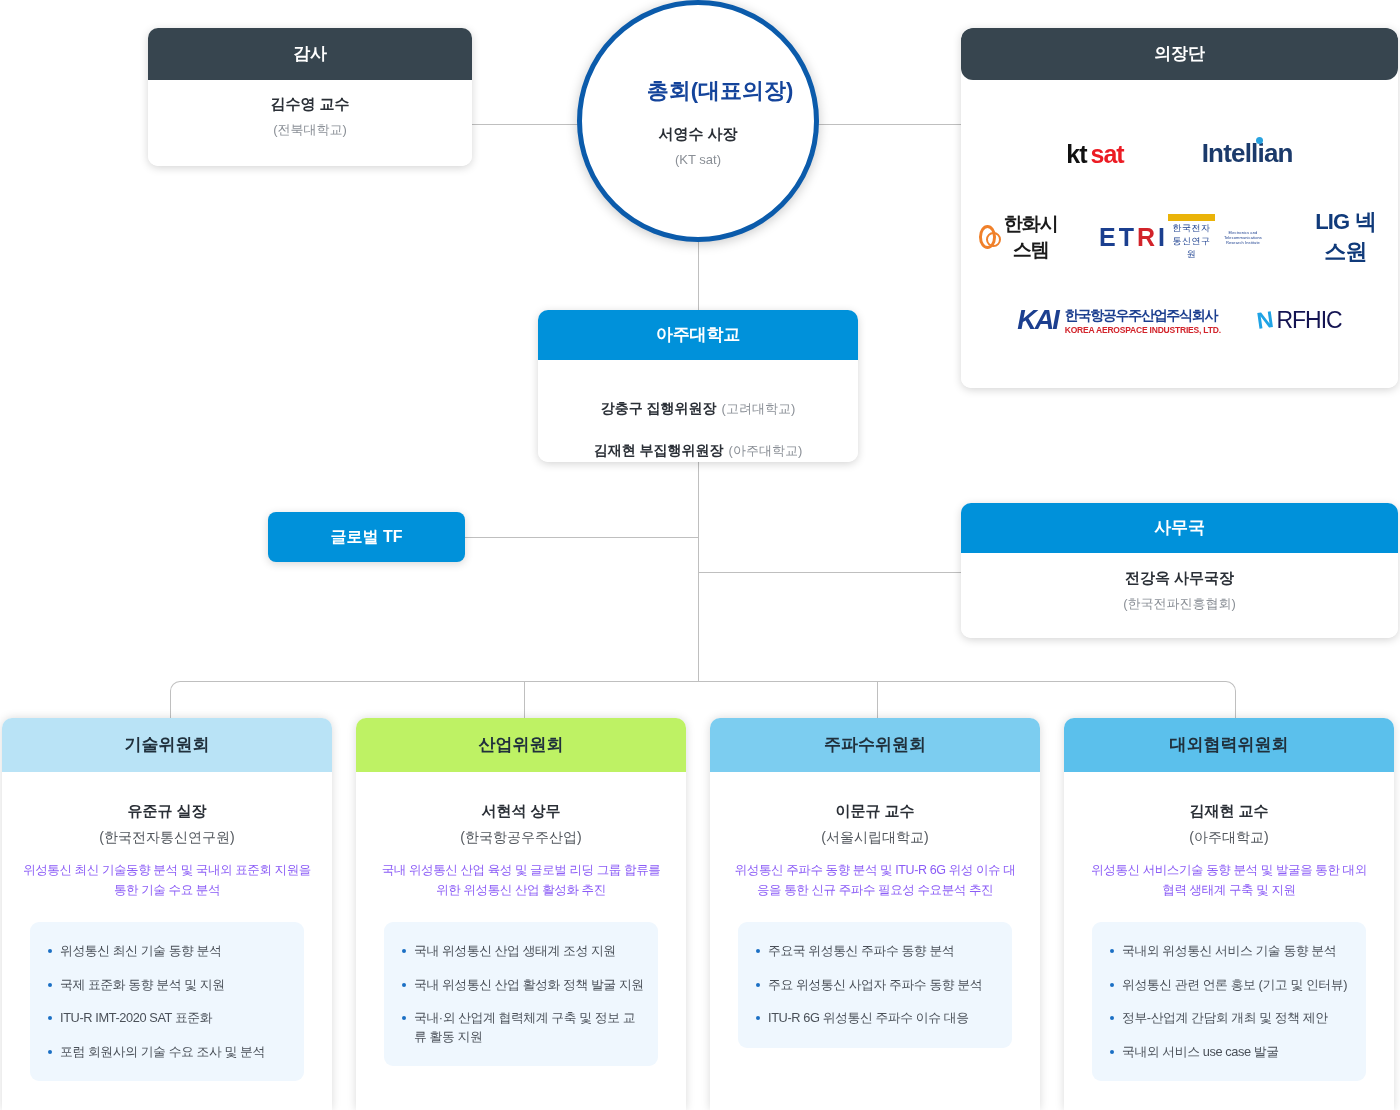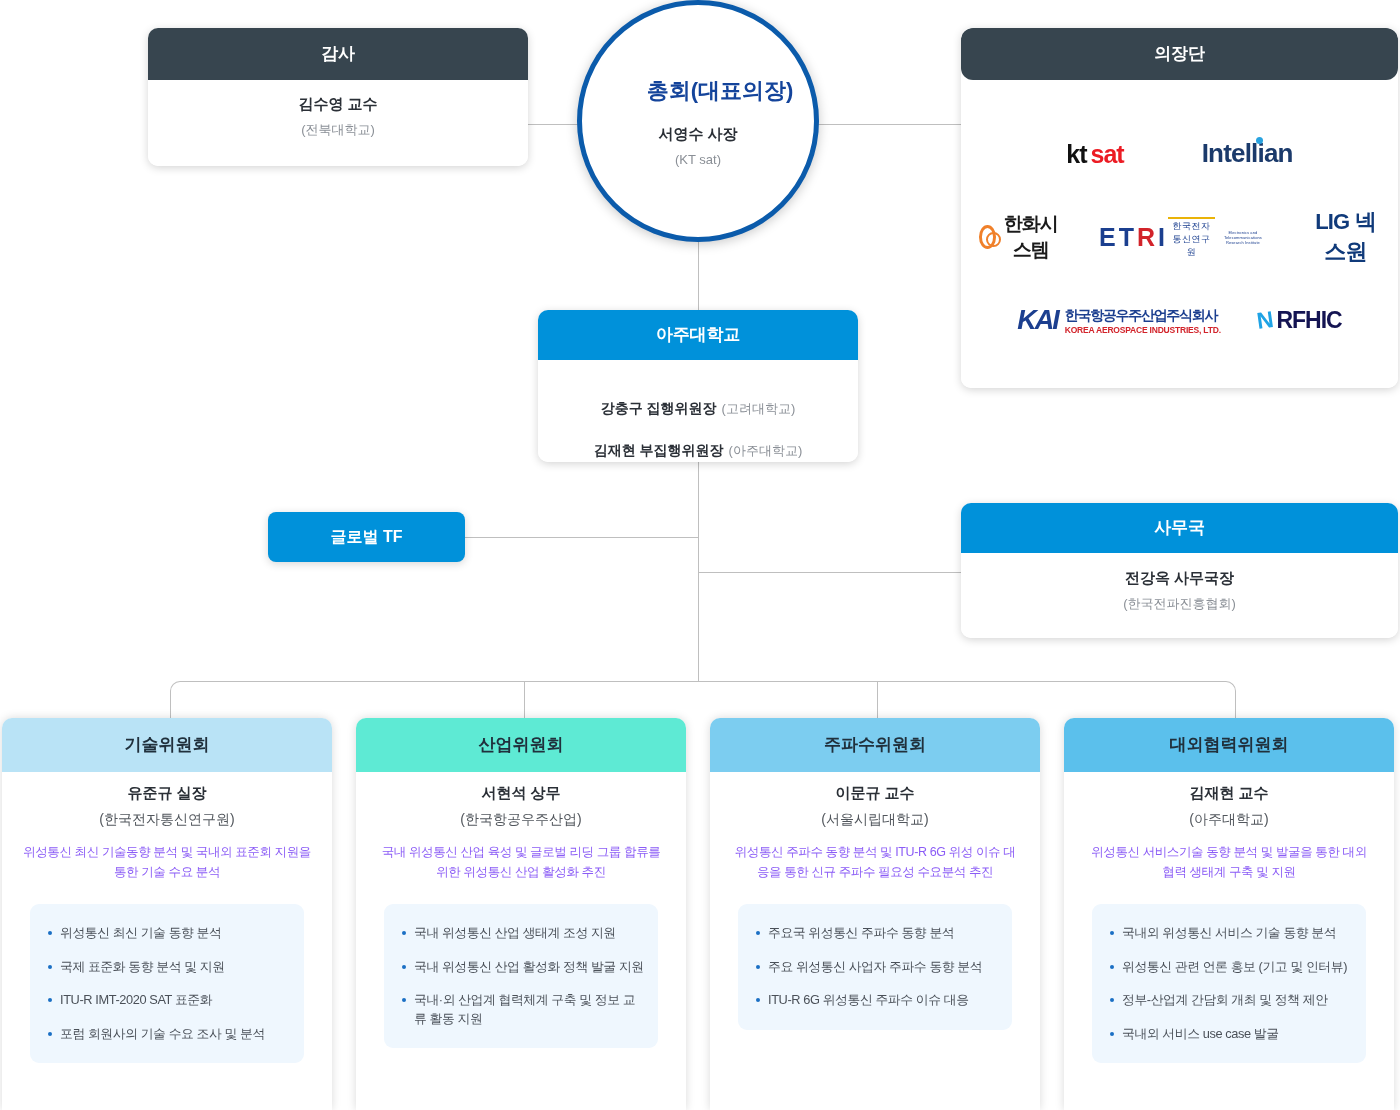--- a/index.html
+++ b/index.html
@@ -44,21 +44,21 @@
   
   .dark .card-head { background: #37454f; color: #ffffff; }
 
   
   .vivid .card-head { background: #0091da; color: #ffffff; }
 
   .person-name { color: #2a2f36; font-weight: bold; }
   .person-org  { color: #8a8f96; }
 
   
-  #audit { left: 148px; top: 28px; width: 380px; height: 138px; }
+  #audit { left: 148px; top: 28px; width: 324px; height: 138px; }
   #audit .card-head { height: 52px; line-height: 52px; font-size: 17px; }
   #audit .card-body { height: 86px; padding-top: 15px; }
   #audit .person-name { font-size: 15px; }
   #audit .person-org { font-size: 13px; margin-top: 7px; }
 
   
   #assembly {
     position: absolute; z-index: 4;
     left: 577px; top: 0px; width: 242px; height: 242px;
     border-radius: 50%;
@@ -103,34 +103,34 @@
     content: ""; position: absolute; left: 4px; top: 4px;
     width: 11px; height: 11px; border-radius: 50%;
     border: 2px solid #f0802a;
   }
   .lg-hanwha .txt { font-size: 19px; font-weight: bold; color: #1a1a1a; letter-spacing: -1px; }
   
   .lg-etri { text-align: center; }
   .lg-etri .big { font-size: 25px; font-weight: bold; color: #1b3f8f; letter-spacing: 3px; }
   .lg-etri .big .r { color: #d2232a; }
   .lg-etri .ko { font-size: 9px; color: #1b3f8f; letter-spacing: 0.5px;
-                 border-top: 2px solid #eab308; margin-top: 1px; padding-top: 1px; }
+                 border-top: 7px solid #eab308; margin-top: 1px; padding-top: 1px; }
   .lg-etri .en { font-size: 4px; color: #1b3f8f; letter-spacing: 0.1px; }
   
   .lg-lig { font-size: 22px; font-weight: bold; color: #103a7a; letter-spacing: -0.8px; }
   
   .lg-kai { display: flex; align-items: center; gap: 7px; }
   .lg-kai .kmark { font-size: 27px; font-weight: bold; color: #1c3f8f; font-style: italic; letter-spacing: -2px; }
   .lg-kai .ktxt { text-align: left; }
   .lg-kai .ko { font-size: 14px; font-weight: bold; color: #1c3f8f; letter-spacing: -1.3px; }
   .lg-kai .en { font-size: 8.5px; font-weight: bold; color: #d2232a; letter-spacing: -0.2px; }
   
   .lg-rfhic { display: flex; align-items: center; gap: 3px; }
   .lg-rfhic .mk { font-size: 23px; color: #1fa3e5; font-weight: bold; transform: rotate(-8deg); }
-  .lg-rfhic .txt { font-size: 23px; font-weight: bold; color: #141452; letter-spacing: -1px; }
+  .lg-rfhic .txt { font-size: 23px; font-weight: normal; color: #141452; letter-spacing: -1px; }
 
   
   #exec { left: 538px; top: 310px; width: 320px; height: 152px; }
   #exec .card-head { height: 50px; line-height: 50px; font-size: 17px; }
   #exec .card-body { height: 102px; padding-top: 40px; }
   #exec .row { font-size: 14px; }
   #exec .row + .row { margin-top: 24px; }
   #exec .nm { color: #2a2f36; font-weight: bold; }
   #exec .og { color: #8a8f96; font-size: 13px; margin-left: 5px; }
 
@@ -158,21 +158,21 @@
     background: #ffffff;
     border-radius: 10px 10px 0 0;
     box-shadow: 0 0 10px rgba(0,0,0,0.15);
     overflow: hidden;
   }
   .committee .c-head {
     height: 54px; line-height: 54px;
     text-align: center; font-size: 17px; font-weight: bold;
     color: #20303c;
   }
-  .committee .c-body { padding: 12px 20px 0 20px; text-align: center; border-radius: 19px; }
+  .committee .c-body { padding: 30px 20px 0 20px; text-align: center; border-radius: 19px; }
   .committee .c-name { font-size: 15px; font-weight: bold; color: #2a2f36; }
   .committee .c-org  { font-size: 14px; color: #51565c; margin-top: 8px; }
   .committee .c-desc {
     font-size: 12.5px; color: #8b5cf6; line-height: 1.6;
     margin-top: 13px; letter-spacing: -0.4px;
   }
   .committee .c-list {
     margin: 22px 8px 0 8px;
     background: #eff7fe;
     border-radius: 9px;
@@ -310,21 +310,21 @@
       <ul class="c-list">
         <li>위성통신 최신 기술 동향 분석</li>
         <li>국제 표준화 동향 분석 및 지원</li>
         <li>ITU-R IMT-2020 SAT 표준화</li>
         <li>포럼 회원사의 기술 수요 조사 및 분석</li>
       </ul>
     </div>
   </div>
 
   <div class="committee" id="cm1">
-    <div class="c-head" style="background: #5eead4;">산업위원회</div>
+    <div class="c-head" style="background: #bef264;">산업위원회</div>
     <div class="c-body">
       <div class="c-name">서현석 상무</div>
       <div class="c-org">(한국항공우주산업)</div>
       <div class="c-desc">국내 위성통신 산업 육성 및 글로벌 리딩 그룹 합류를 위한 위성통신 산업 활성화 추진</div>
       <ul class="c-list">
         <li>국내 위성통신 산업 생태계 조성 지원</li>
         <li>국내 위성통신 산업 활성화 정책 발굴 지원</li>
         <li>국내·외 산업계 협력체계 구축 및 정보 교류 활동 지원</li>
       </ul>
     </div>

